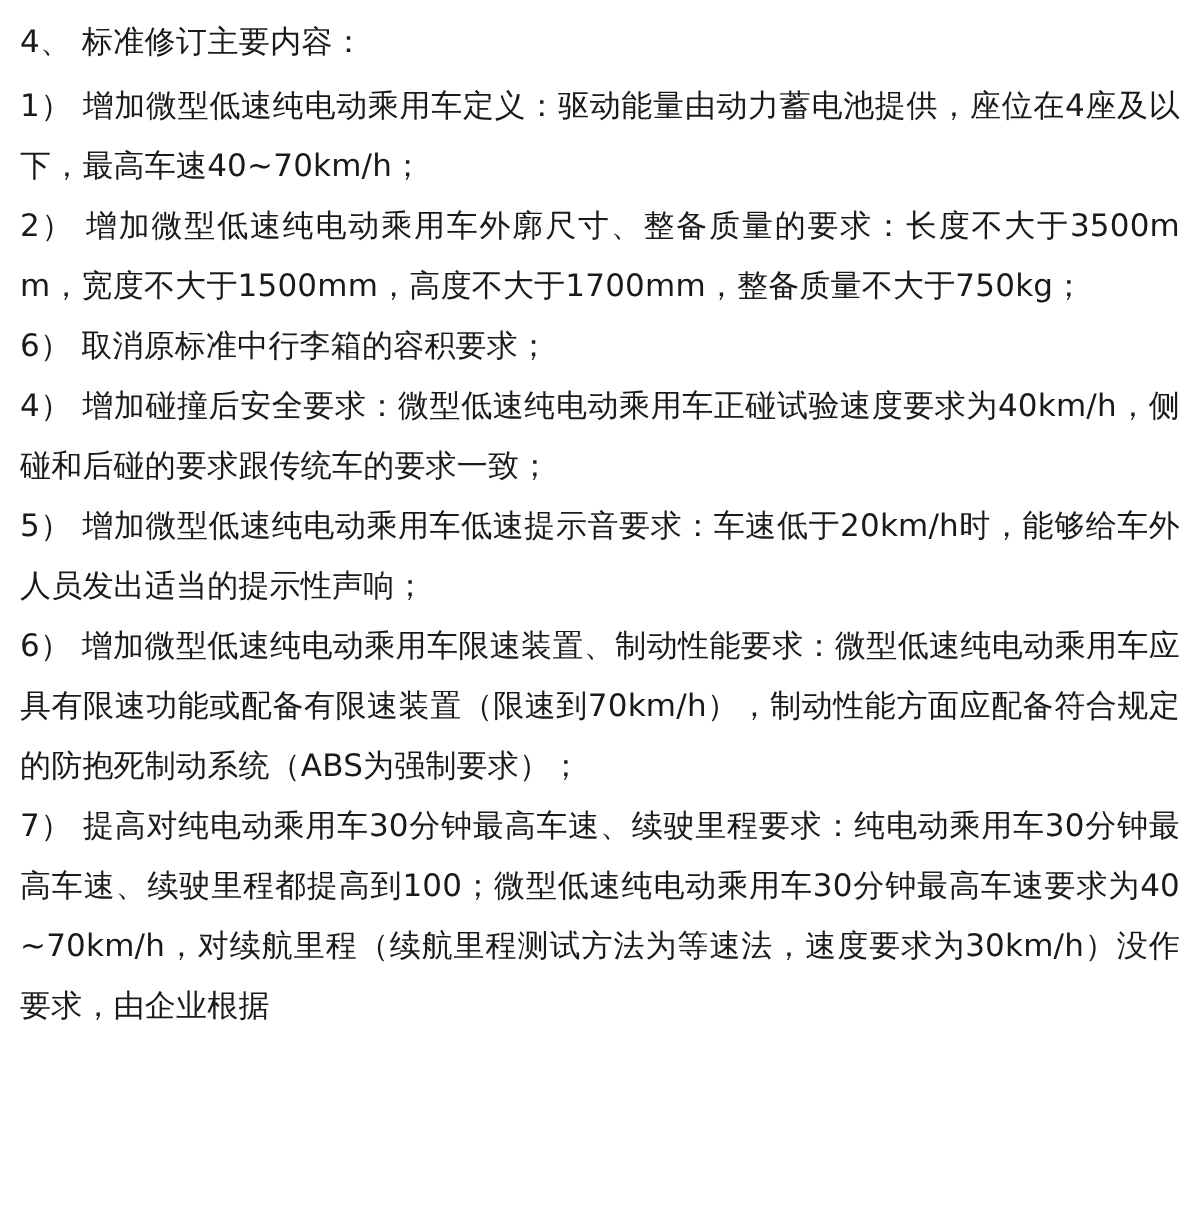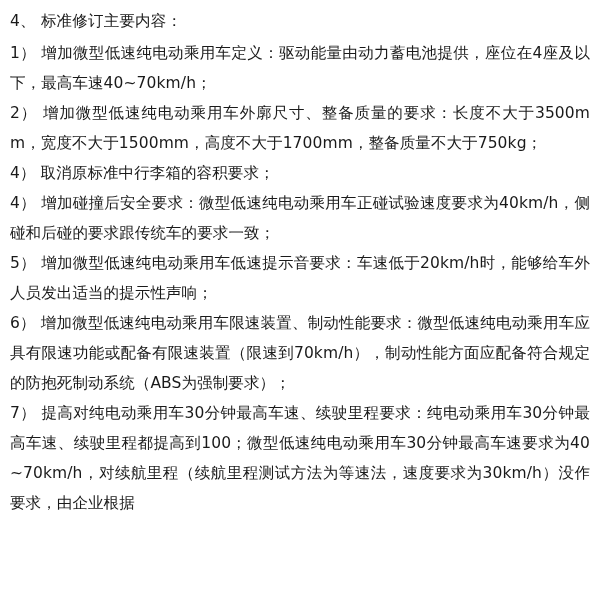--- a/index.html
+++ b/index.html
@@ -39,18 +39,18 @@
   .spacer-sm { height: 2px; }
 </style>
 </head>
 <body>
 
 <div class="page">
   <div class="doc-title">4、 标准修订主要内容：</div>
   <div class="spacer-sm"></div>
   <p class="para">1） 增加微型低速纯电动乘用车定义：驱动能量由动力蓄电池提供，座位在4座及以下，最高车速40~70km/h；</p>
   <p class="para">2） 增加微型低速纯电动乘用车外廓尺寸、整备质量的要求：长度不大于3500mm，宽度不大于1500mm，高度不大于1700mm，整备质量不大于750kg；</p>
-  <p class="para">4） 取消原标准中行李箱的容积要求；</p>
+  <p class="para">6） 取消原标准中行李箱的容积要求；</p>
   <p class="para">4） 增加碰撞后安全要求：微型低速纯电动乘用车正碰试验速度要求为40km/h，侧碰和后碰的要求跟传统车的要求一致；</p>
   <p class="para">5） 增加微型低速纯电动乘用车低速提示音要求：车速低于20km/h时，能够给车外人员发出适当的提示性声响；</p>
   <p class="para">6） 增加微型低速纯电动乘用车限速装置、制动性能要求：微型低速纯电动乘用车应具有限速功能或配备有限速装置（限速到70km/h），制动性能方面应配备符合规定的防抱死制动系统（ABS为强制要求）；</p>
   <p class="para">7） 提高对纯电动乘用车30分钟最高车速、续驶里程要求：纯电动乘用车30分钟最高车速、续驶里程都提高到100；微型低速纯电动乘用车30分钟最高车速要求为40~70km/h，对续航里程（续航里程测试方法为等速法，速度要求为30km/h）没作要求，由企业根据</p>
 </div>
 
 </body></html>

